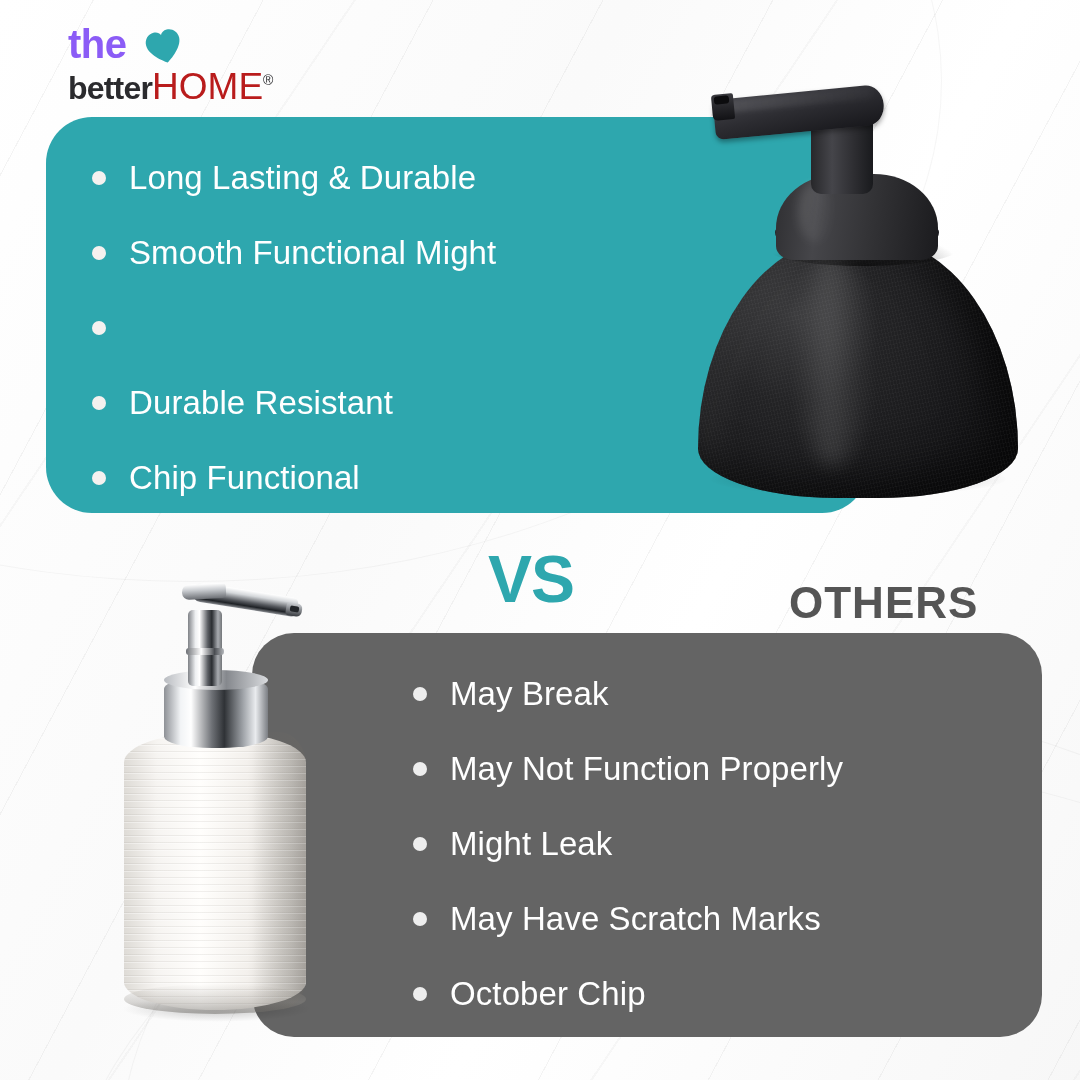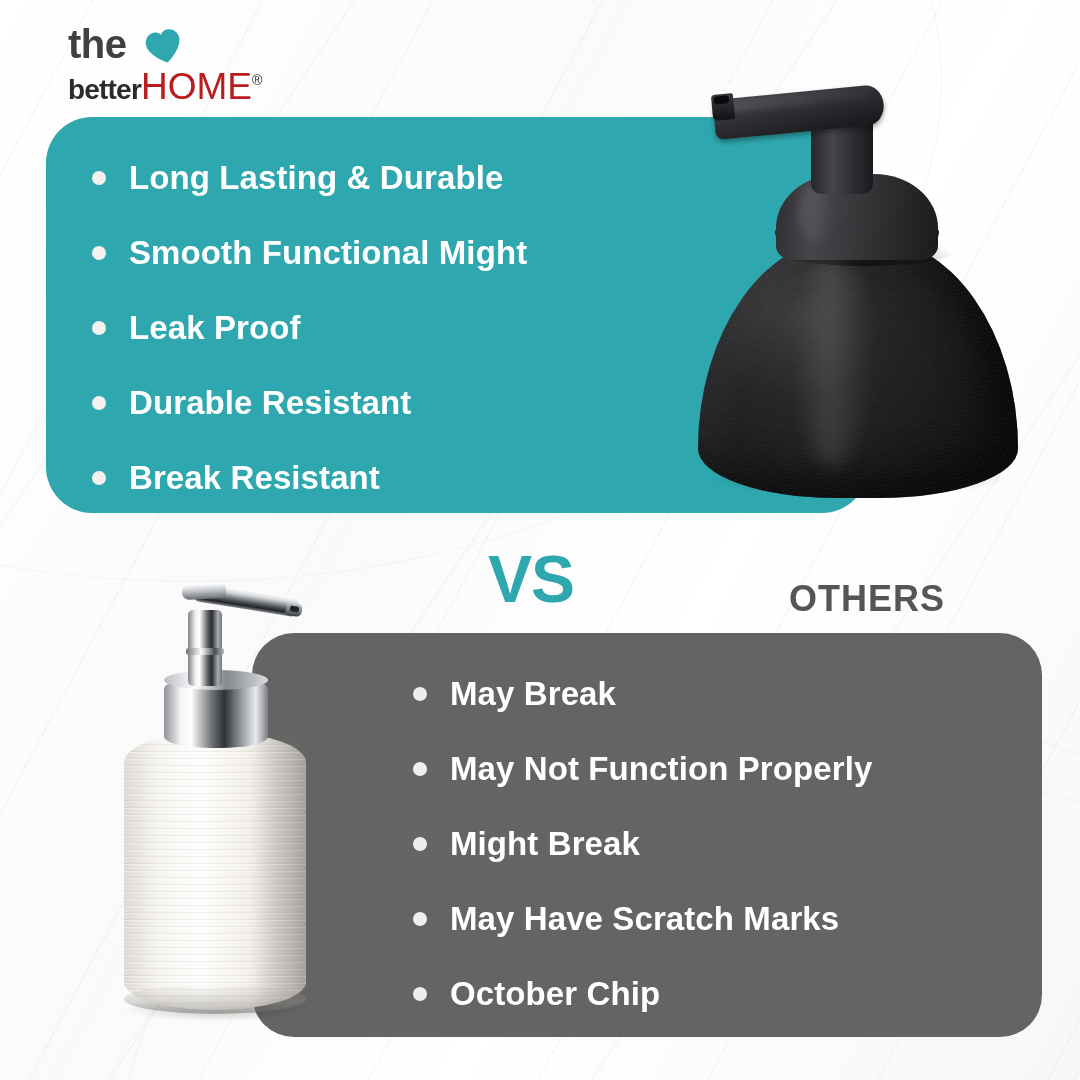--- a/index.html
+++ b/index.html
@@ -72,39 +72,39 @@
   .logo-row1 {
     position: relative;
     height: 46px;
   }
   .logo-the {
     position: absolute;
     left: 0;
     top: 0;
     font-size: 40px;
     font-weight: bold;
-    color: #404040;
+    color: #8b5cf6;
     letter-spacing: -0.5px;
     line-height: 44px;
   }
   .logo-heart {
     position: absolute;
     left: 76px;
     top: 5px;
     width: 40px;
     height: 40px;
   }
   .logo-row2 {
     position: relative;
     height: 44px;
     margin-top: -2px;
     white-space: nowrap;
   }
   .logo-better {
-    font-size: 28px;
+    font-size: 32px;
     font-weight: bold;
     color: #2b2b2e;
     letter-spacing: -0.8px;
   }
   .logo-home {
     font-size: 37px;
     font-weight: normal;
     color: #b91c1c;
     letter-spacing: 0px;
   }
@@ -161,21 +161,21 @@
   .li .dot {
     width: 14px;
     height: 14px;
     border-radius: 50%;
     background: #f5f1ef;
     flex: 0 0 auto;
     margin-right: 23px;
   }
   .li .txt {
     font-size: 33px;
-    font-weight: bold;
+    font-weight: normal;
     color: #ffffff;
     letter-spacing: 0.1px;
     white-space: nowrap;
   }
   .list-gray .li { height: 75px; }
   .list-gray .li .dot { background: #eeeeee; }
 
   
   .vs {
     position: absolute;
@@ -185,21 +185,21 @@
     font-weight: bold;
     color: #2ea7ae;
     letter-spacing: -1px;
     z-index: 25;
     text-align: center;
   }
   .others {
     position: absolute;
     left: 789px;
     top: 578px;
-    font-size: 36px;
+    font-size: 44px;
     font-weight: bold;
     color: #555555;
     letter-spacing: 1px;
     z-index: 25;
   }
 
   
   .disp-black {
     position: absolute;
     left: 676px;
@@ -514,29 +514,28 @@
     <div class="li">
       <span class="dot"></span>
       <span class="txt">Long Lasting &amp; Durable</span>
     </div>
     <div class="li">
       <span class="dot"></span>
       <span class="txt">Smooth Functional Might</span>
     </div>
     <div class="li">
       <span class="dot"></span>
-      <span class="txt">Leak Proof</span>
     </div>
     <div class="li">
       <span class="dot"></span>
       <span class="txt">Durable Resistant</span>
     </div>
     <div class="li">
       <span class="dot"></span>
-      <span class="txt">Break Resistant</span>
+      <span class="txt">Chip Functional</span>
     </div>
   </div>
 
   <div class="disp-black">
     <div class="bk-shadow"></div>
     <div class="bk-body">
       <div class="bk-body-tex"></div>
       <div class="bk-body-gloss"></div>
       <div class="bk-body-top-shade"></div>
     </div>
@@ -560,21 +559,21 @@
     <div class="li">
       <span class="dot"></span>
       <span class="txt">May Break</span>
     </div>
     <div class="li">
       <span class="dot"></span>
       <span class="txt">May Not Function Properly</span>
     </div>
     <div class="li">
       <span class="dot"></span>
-      <span class="txt">Might Break</span>
+      <span class="txt">Might Leak</span>
     </div>
     <div class="li">
       <span class="dot"></span>
       <span class="txt">May Have Scratch Marks</span>
     </div>
     <div class="li">
       <span class="dot"></span>
       <span class="txt">October Chip</span>
     </div>
   </div>

